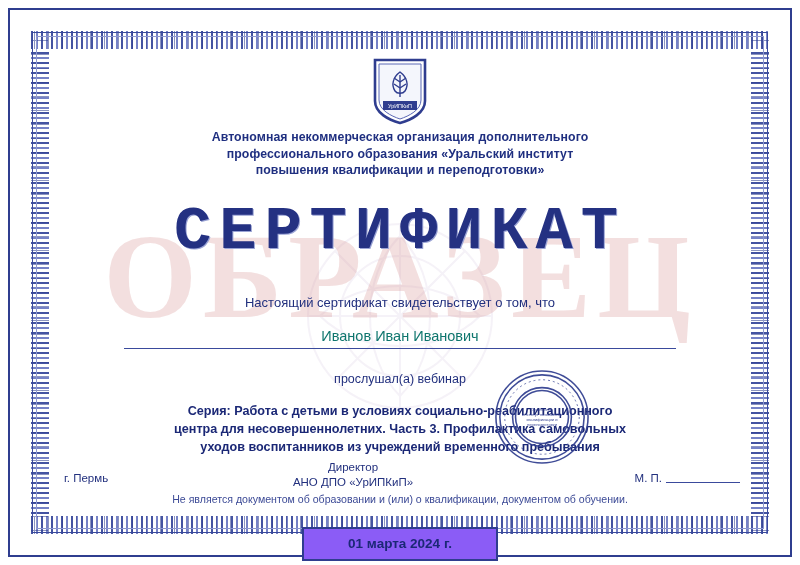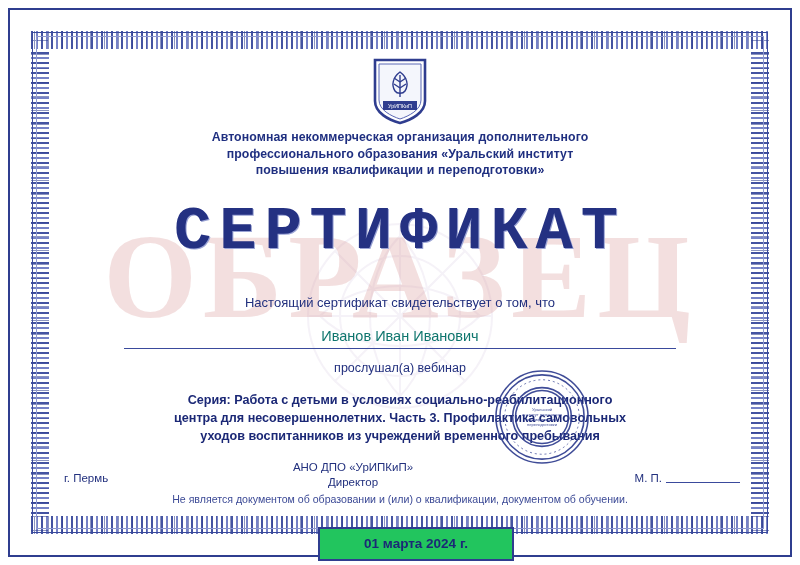--- a/index.html
+++ b/index.html
@@ -166,21 +166,21 @@
     font-weight: normal;
     color: #0f766e;
     padding-bottom: 4px;
   }
   .rule {
     border-bottom: 1px solid #3a4a9c;
     height: 0;
   }
 
   .action {
-    margin-top: 12px;
+    margin-top: 23px;
     font-size: 12.5px;
     color: #22307e;
   }
 
   .course {
     margin: 16px auto 0;
     width: 470px;
     font-size: 12.6px;
     font-weight: bold;
     line-height: 18px;
@@ -246,26 +246,25 @@
   }
 
   .date-box {
     position: absolute;
     left: 50%;
     transform: translateX(-50%);
     top: 487px;
     min-width: 196px;
     padding: 7px 2px 8px;
     border: 2px solid #2f3d8f;
-    background: #22c55e;
+    background: #8b5cf6;
     font-size: 13.5px;
     font-weight: bold;
     color: #1b2876;
     box-sizing: border-box;
-    margin-left: 16px;
   }
 </style>
 </head>
 <body>
 
 <div class="page">
 
   <div class="border-outer"></div>
   <div class="border-orn"></div>
   <div class="border-orn2"></div>
@@ -327,22 +326,22 @@
     <div class="course">
       <div>Серия: Работа с детьми в условиях социально-реабилитационного</div>
       <div>центра для несовершеннолетних. Часть 3. Профилактика самовольных</div>
       <div>уходов воспитанников из учреждений временного пребывания</div>
     </div>
 
     
     <div class="sign-row">
       <div class="city">г. Пермь</div>
       <div class="director">
+        <div>Директор</div>
         <div>АНО ДПО «УрИПКиП»</div>
-        <div>Директор</div>
       </div>
       <div class="mp">
         <span>М. П.</span>
         <span class="mp-line"></span>
       </div>
     </div>
 
     
     <div class="disclaimer">Не является документом об образовании и (или) о квалификации, документом об обучении.</div>
 

